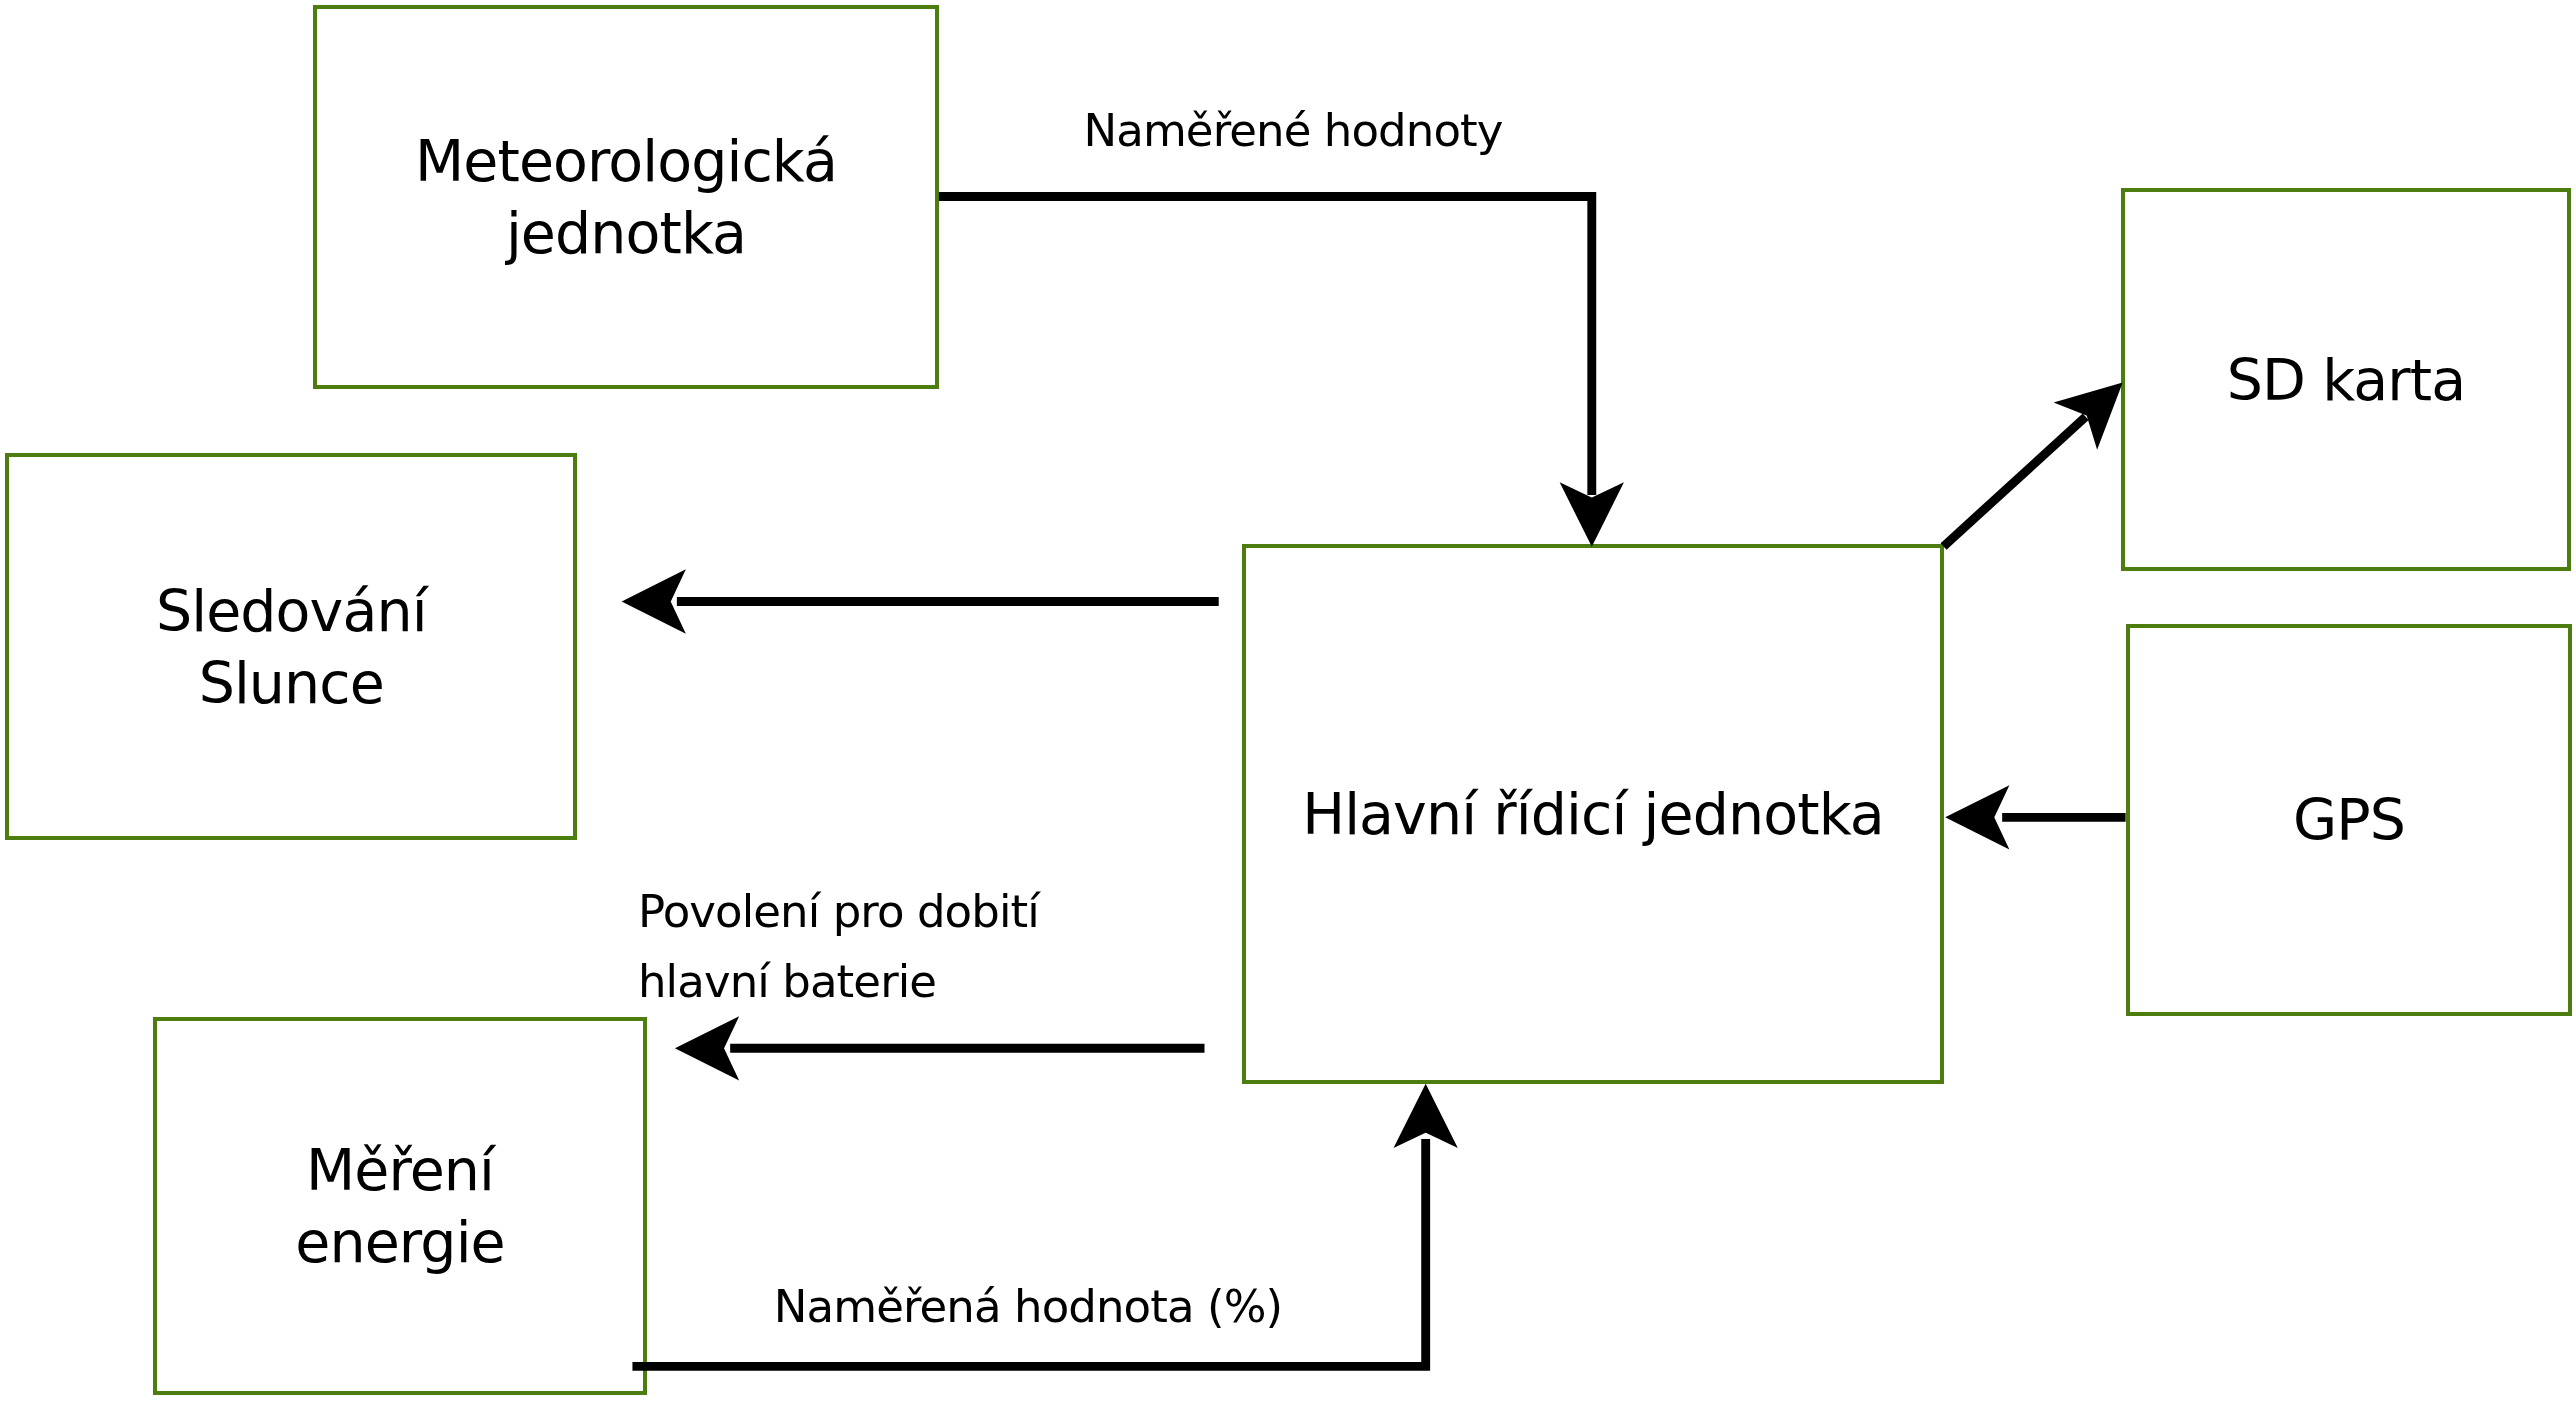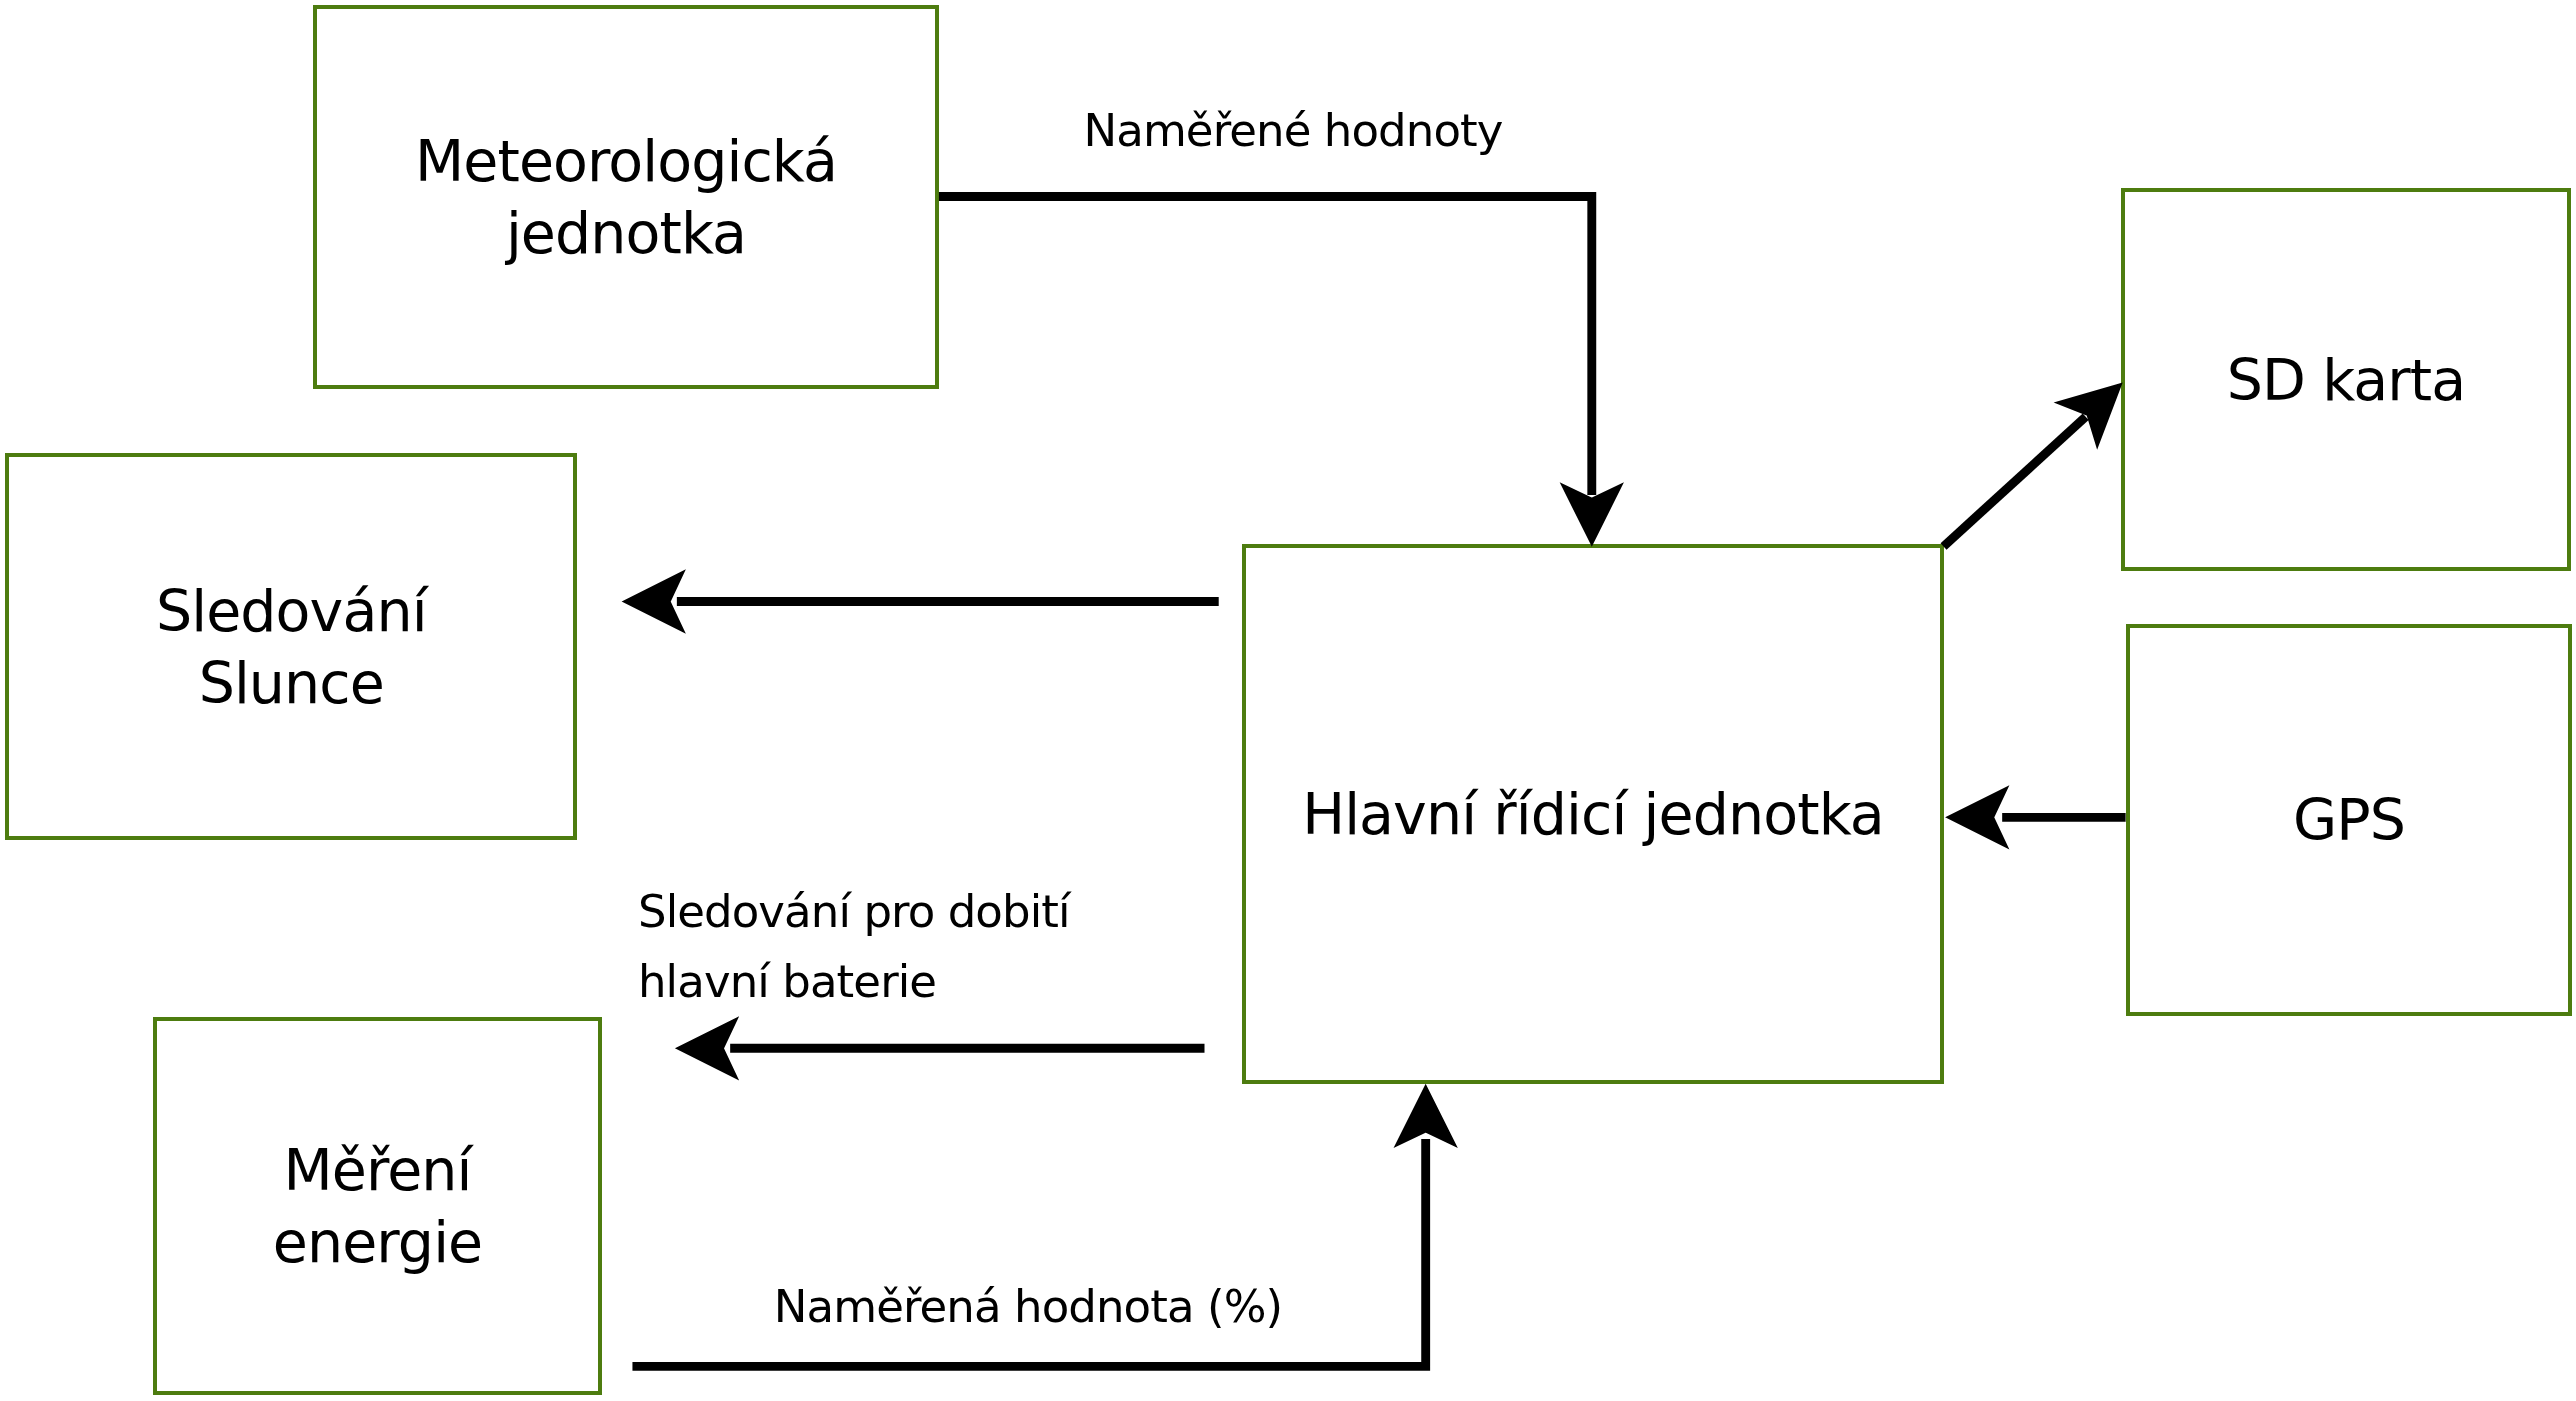--- a/index.html
+++ b/index.html
@@ -70,21 +70,21 @@
   </div>
 
   <div class="box" style="left:2126px; top:624px; width:446px; height:392px;">
     <span class="box-label">GPS</span>
   </div>
 
   <div class="box" style="left:1242px; top:544px; width:702px; height:540px;">
     <span class="box-label">Hlavní řídicí jednotka</span>
   </div>
 
-  <div class="box" style="left:153px; top:1017px; width:449px; height:378px;">
+  <div class="box" style="left:153px; top:1017px; width:494px; height:378px;">
     <span class="box-label">Měření
 energie</span>
   </div>
 
   <svg id="connector-layer" width="2576" height="1402" viewBox="0 0 2900 1578">
 
     <path class="ln" d="M1057 221 H1792 V557"></path>
     <path class="hd" d="M1792 613 L1758 545 L1792 561 L1826 545 Z"></path>
 
     <path class="ln" d="M1372 677 H762"></path>
@@ -99,19 +99,19 @@
     <path class="ln" d="M2393 920 H2254"></path>
     <path class="hd" d="M2192 920 L2260 886 L2244 920 L2260 954 Z"></path>
 
     <path class="ln" d="M2188 615 L2348 469"></path>
     <path class="hd" d="M2388 432 L2361 503 L2350 467 L2315 453 Z"></path>
   </svg>
 
   <div class="edge-label centered" style="left:982px; top:96px; width:622px;">Naměřené hodnoty</div>
 
 
-  <div class="edge-label left" style="left:638px; top:877px; width:675px;">Sledování pro dobití
+  <div class="edge-label left" style="left:638px; top:877px; width:675px;">Povolení pro dobití
 hlavní baterie</div>
 
   <div class="edge-label centered" style="left:695px; top:1272px; width:666px;">Naměřená hodnota (%)</div>
 
 </div>
 
 
 </body></html>

